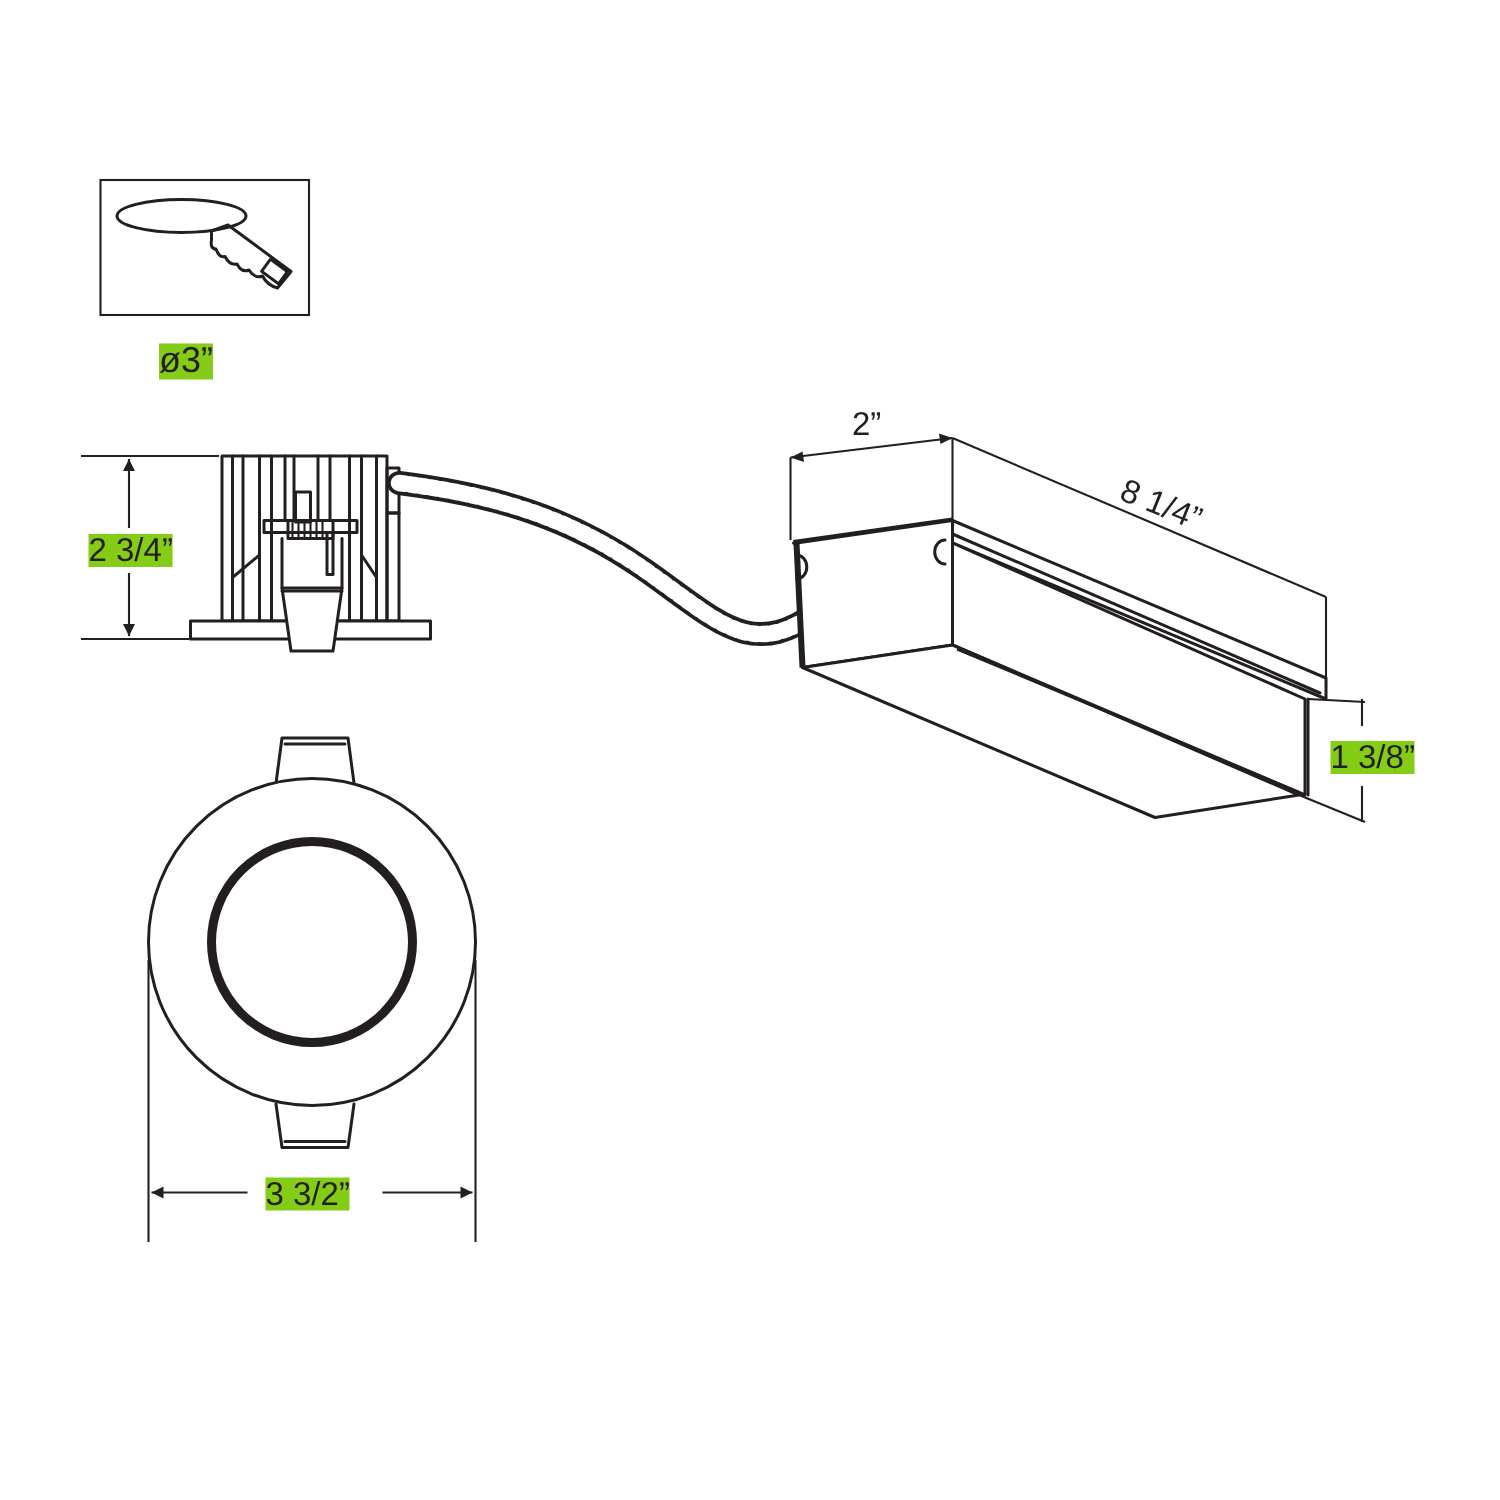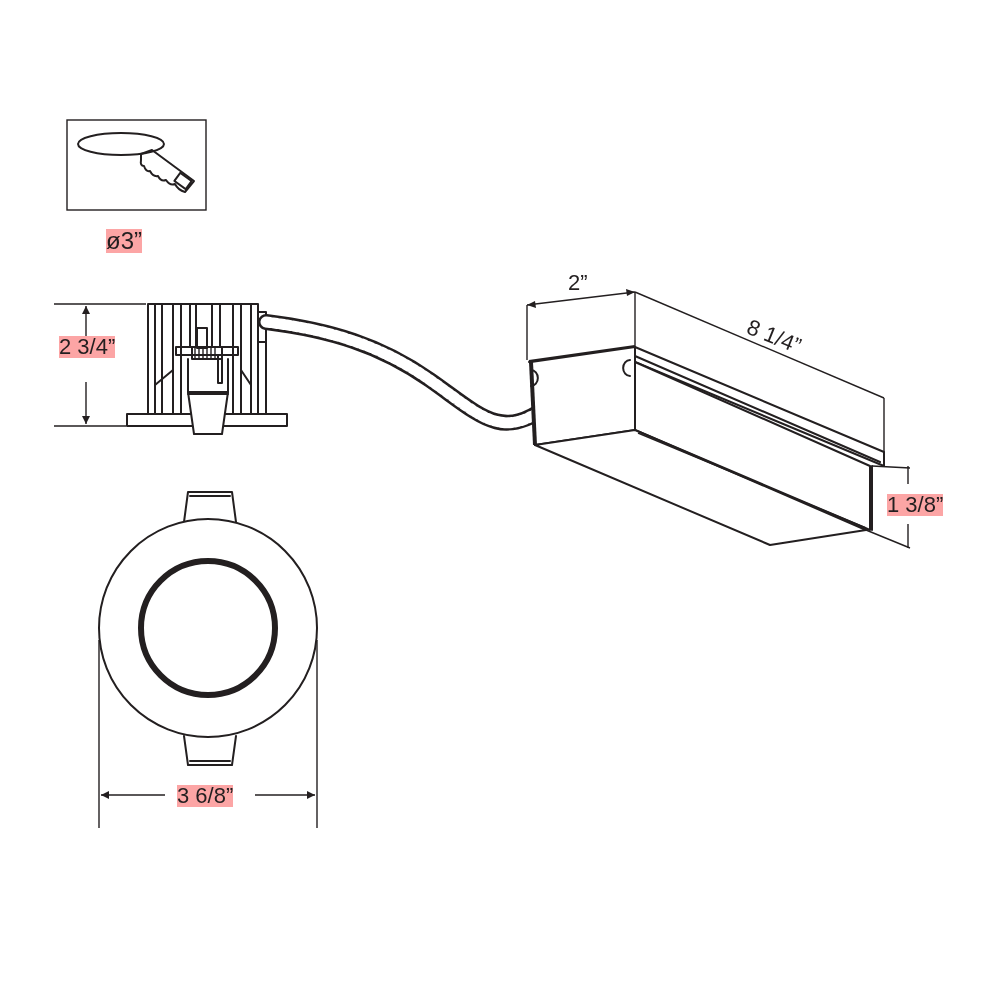--- a/index.html
+++ b/index.html
@@ -3,21 +3,21 @@
 <meta charset="utf-8">
 <style>
   html, body { margin: 0; padding: 0; background: #ffffff; }
   body { width: 1000px; height: 1000px; position: relative; overflow: hidden;
          font-family: "Liberation Sans", "DejaVu Sans", sans-serif; }
   svg { position: absolute; left: 0; top: 0; }
   .ln { stroke: #231f20; fill: none; stroke-width: 2; stroke-linejoin: round; stroke-linecap: round; }
   .thin { stroke: #231f20; fill: none; stroke-width: 1.4; }
   .thick { stroke: #231f20; fill: none; stroke-width: 4; }
   .fillw { fill: #ffffff; }
-  .lbl { position: absolute; color: #231f20; font-size: 22px; white-space: nowrap; background: #fca5a5; line-height: 1; }
+  .lbl { position: absolute; color: #231f20; font-size: 22px; white-space: nowrap; background: #84cc16; line-height: 1; }
 </style>
 </head>
 <body>
 
 <svg width="1000" height="1000" viewBox="0 0 1000 1000">
 
   <g>
     <rect class="thin" x="67" y="120" width="139" height="90"></rect>
     <ellipse class="ln" cx="121" cy="144" rx="43" ry="11"></ellipse>
 
@@ -119,17 +119,17 @@
 
     <line class="thin" x1="99" y1="640" x2="99" y2="828"></line>
     <line class="thin" x1="317" y1="640" x2="317" y2="828"></line>
     <line class="thin" x1="101" y1="795" x2="165" y2="795"></line>
     <line class="thin" x1="255" y1="795" x2="315" y2="795"></line>
     <path d="M101 795 l8 -4 v8 z M315 795 l-8 -4 v8 z" fill="#231f20"></path>
   </g>
 </svg>
 
 <div class="lbl" style="left:106px; top:229px; font-size:24px;">ø3”</div>
-<div class="lbl" style="left:59px; top:336px;">2 3/4”</div>
+<div class="lbl" style="left:59px; top:356px;">2 3/4”</div>
 <div class="lbl" style="left:568px; top:272px; background:transparent;">2”</div>
 <div class="lbl" style="left:752px; top:316px; background:transparent; transform:rotate(22deg); transform-origin:left top;">8 1/4”</div>
 <div class="lbl" style="left:887px; top:494px;text-align:center;">1 3/8”</div>
-<div class="lbl" style="left:177px; top:785px;">3 6/8”</div>
+<div class="lbl" style="left:177px; top:785px;">3 3/2”</div>
 
 </body></html>

